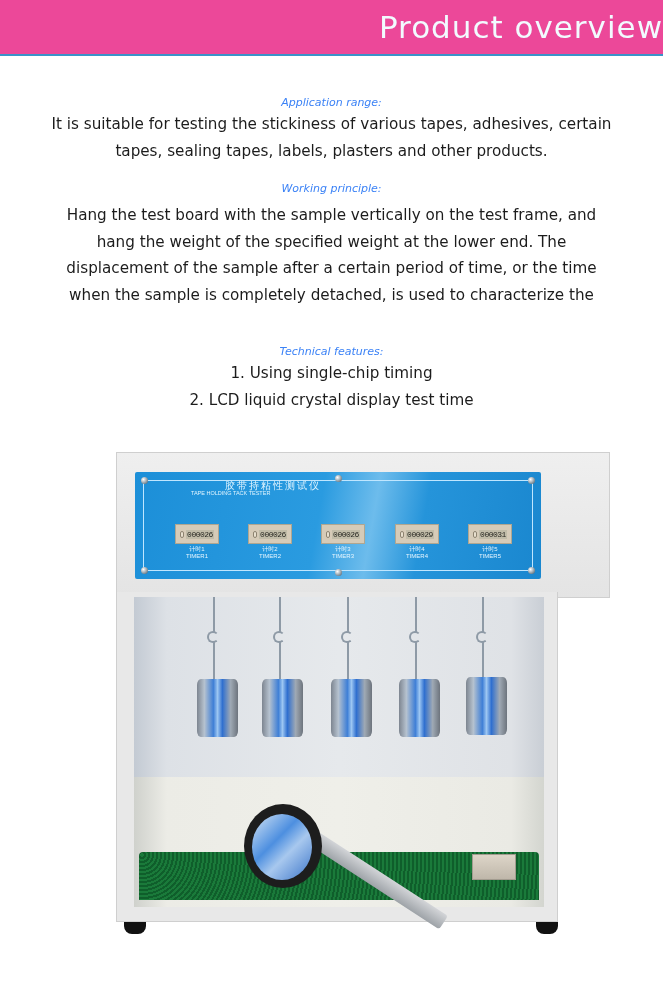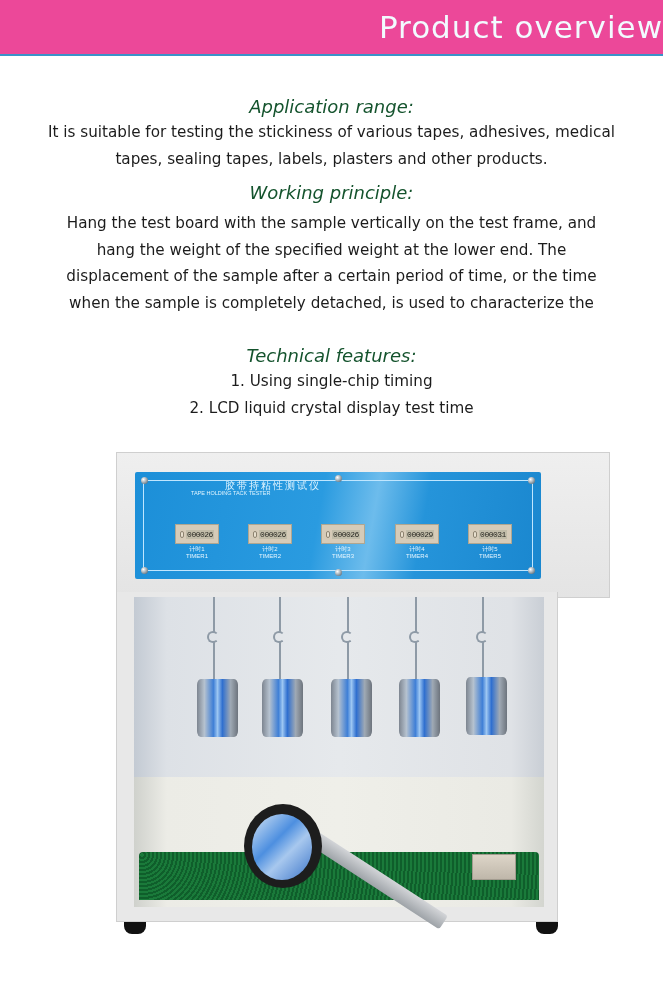--- a/index.html
+++ b/index.html
@@ -7,21 +7,21 @@
       width: 663px; height: 1000px; background: #ffffff; overflow: hidden;
       font-family: "DejaVu Sans", sans-serif; color: #1a1a1a; position: relative;
     }
     .banner {
       position: absolute; left: 0; top: 0; width: 663px; height: 56px;
       background: #ec4899; border-bottom: 2px solid #3a93c9;
       display: flex; align-items: center; justify-content: flex-end;
     }
     .banner-title { color: #f2fbff; font-size: 31px; letter-spacing: 1px; font-weight: normal; }
     .text-block { position: absolute; left: 0; width: 663px; text-align: center; }
-    .heading { font-style: italic; font-size: 18px; color: #14532d; }
+    .heading { font-style: italic; font-size: 11px; color: #3b82f6; }
     .para { font-size: 15.2px; line-height: 26.5px; color: #1c1c1c; }
 
     .machine { position: absolute; left: 116px; top: 452px; width: 442px; height: 490px; }
     .frame-top {
       position: absolute; left: 0; top: 0; width: 494px; height: 146px;
       background: linear-gradient(#efefef, #e4e4e4); border: 1px solid #cfcfcf;
     }
     .panel {
       position: absolute; left: 18px; top: 19px; width: 406px; height: 107px;
       background: linear-gradient(100deg, #1c8fd8 0%, #2a9be0 45%, #6dbcec 58%, #2594da 70%, #1a87cf 100%);
@@ -77,21 +77,21 @@
 </head>
 <body>
 
 <div class="banner">
   <h1 class="banner-title">Product overview</h1>
 </div>
 
 <div class="text-block" style="top:96px;">
   <div class="heading">Application range:</div>
   <div class="para" style="margin-top:2px;">
-    <div>It is suitable for testing the stickiness of various tapes, adhesives, medical</div>
+    <div>It is suitable for testing the stickiness of various tapes, adhesives, certain</div>
     <div>tapes, sealing tapes, labels, plasters and other products.</div>
   </div>
 </div>
 
 <div class="text-block" style="top:182px;">
   <div class="heading">Working principle:</div>
   <div class="para" style="margin-top:7px;">
     <div>Hang the test board with the sample vertically on the test frame, and</div>
     <div>hang the weight of the specified weight at the lower end. The</div>
     <div>displacement of the sample after a certain period of time, or the time</div>

